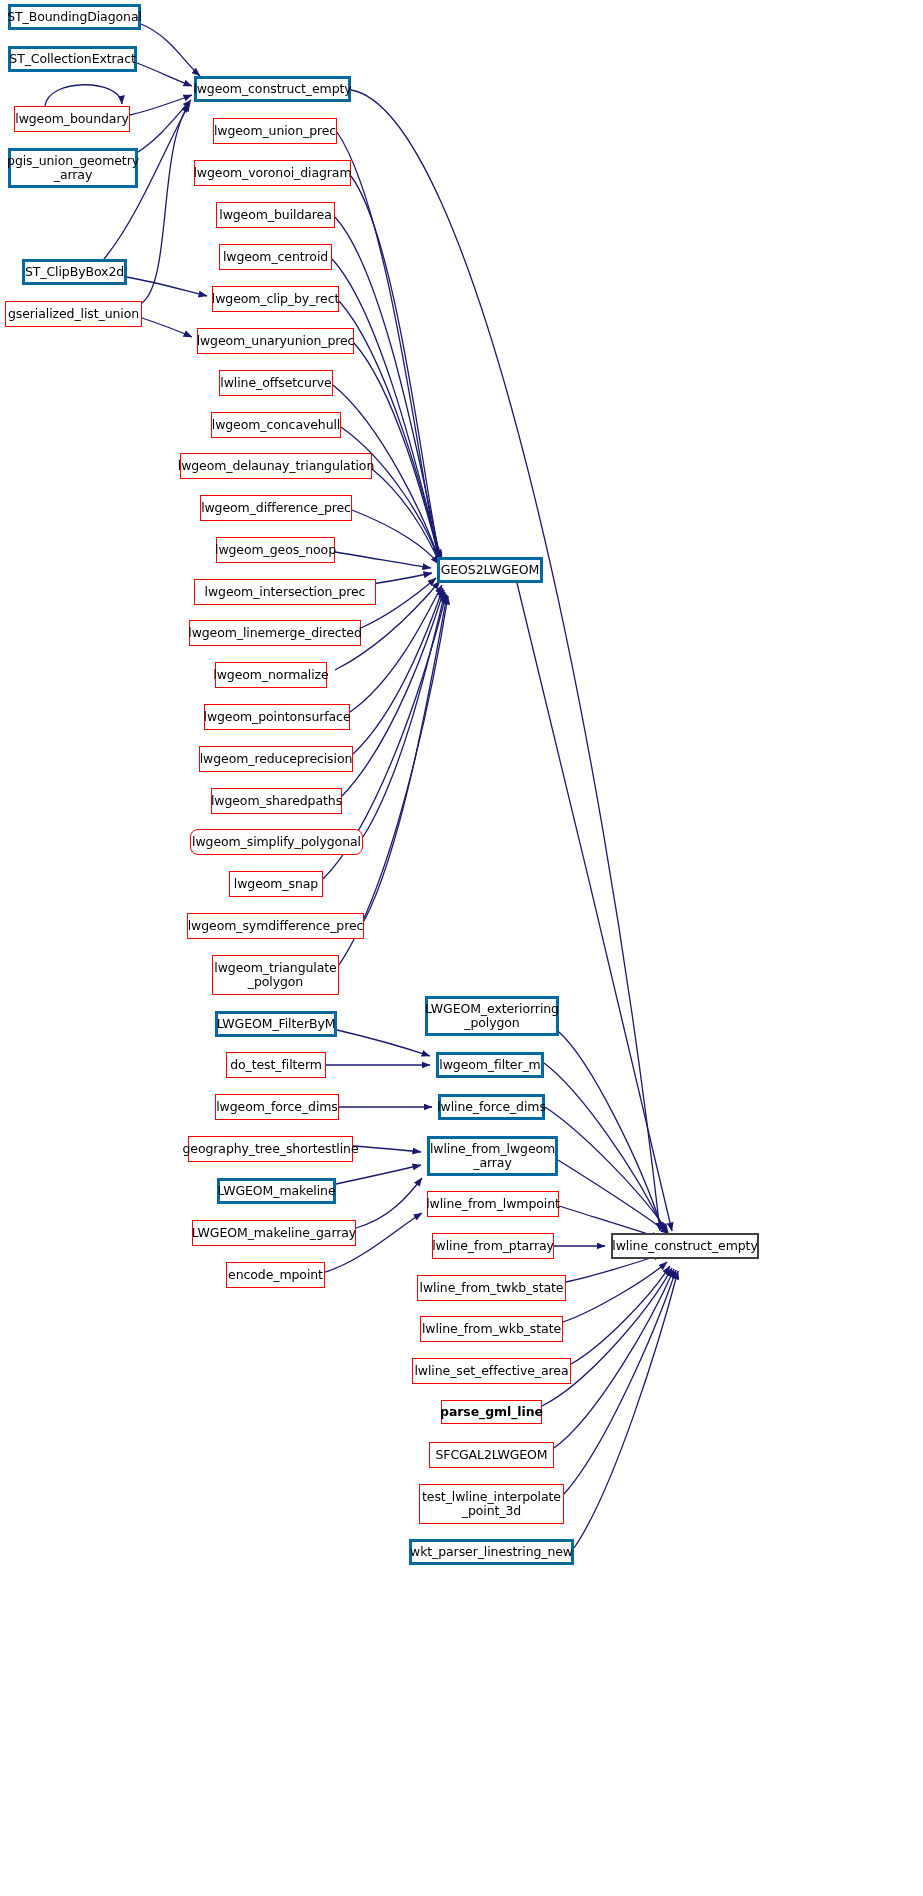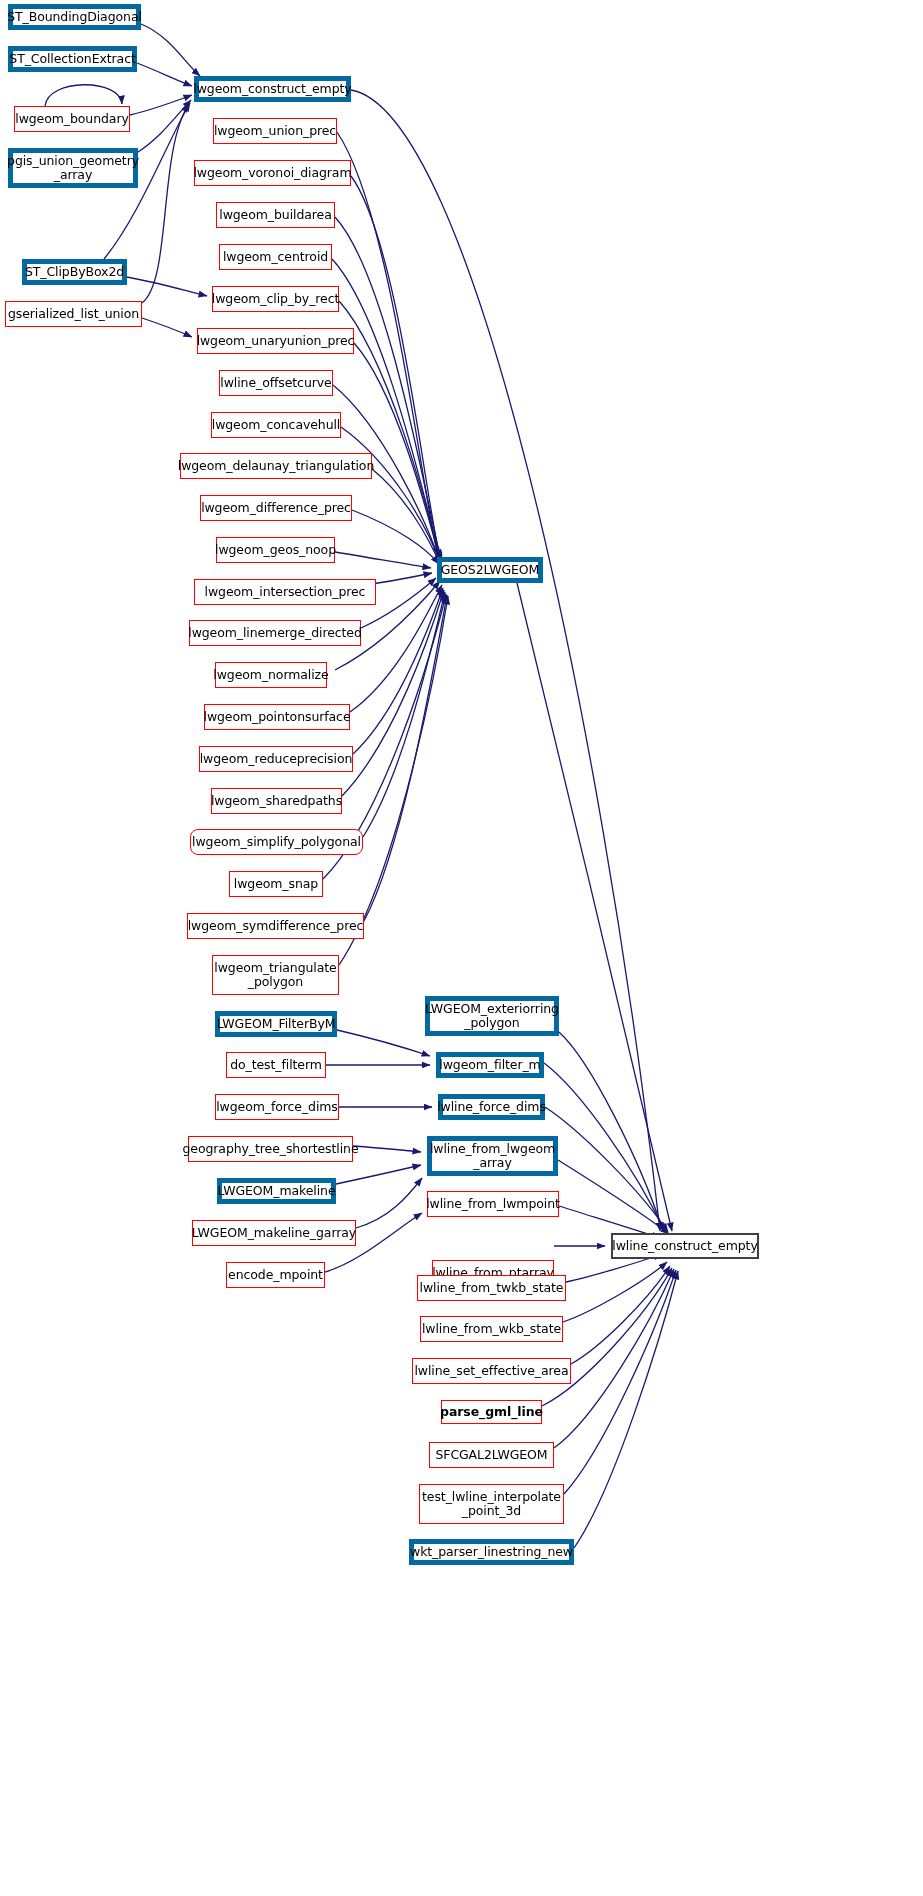--- a/index.html
+++ b/index.html
@@ -32,21 +32,21 @@
     line-height: 1.12;
     display: flex;
     align-items: center;
     justify-content: center;
     text-align: center;
     white-space: pre;
     letter-spacing: -0.1px;
     z-index: 2;
   }
   .node.black {
-    border: 5px solid #0369a1;
+    border: 3px solid #0369a1;
   }
   .node.thick {
     border: 2px solid #404040;
   }
 </style>
 </head>
 <body>
 
 <div id="graph">
   <svg id="edges" viewBox="0 0 923 1896" xmlns="http://www.w3.org/2000/svg">
@@ -165,21 +165,21 @@
     <div class="node black" style="left: 436px; top: 1052px; width: 108px; height: 26px;">lwgeom_filter_m</div>
     <div class="node" style="left: 226px; top: 1052px; width: 100px; height: 26px;">do_test_filterm</div>
     <div class="node" style="left: 215px; top: 1094px; width: 124px; height: 26px;">lwgeom_force_dims</div>
     <div class="node black" style="left: 438px; top: 1094px; width: 107px; height: 26px;">lwline_force_dims</div>
     <div class="node" style="left: 188px; top: 1136px; width: 165px; height: 26px;">geography_tree_shortestline</div>
     <div class="node black" style="left: 427px; top: 1136px; width: 131px; height: 40px;">lwline_from_lwgeom
 _array</div>
     <div class="node black" style="left: 217px; top: 1178px; width: 119px; height: 26px;">LWGEOM_makeline</div>
     <div class="node" style="left: 427px; top: 1191px; width: 132px; height: 26px;">lwline_from_lwmpoint</div>
     <div class="node" style="left: 192px; top: 1220px; width: 164px; height: 26px;">LWGEOM_makeline_garray</div>
-    <div class="node" style="left: 432px; top: 1233px; width: 122px; height: 26px; margin-top: 27px;">lwline_from_ptarray</div>
+    <div class="node" style="left: 432px; top: 1233px; width: 122px; height: 26px;">lwline_from_ptarray</div>
     <div class="node thick black" style="left: 611px; top: 1233px; width: 148px; height: 26px;">lwline_construct_empty</div>
     <div class="node" style="left: 226px; top: 1262px; width: 99px; height: 26px;">encode_mpoint</div>
     <div class="node" style="left: 417px; top: 1275px; width: 149px; height: 26px;">lwline_from_twkb_state</div>
     <div class="node" style="left: 420px; top: 1316px; width: 143px; height: 26px;">lwline_from_wkb_state</div>
     <div class="node" style="left: 412px; top: 1358px; width: 159px; height: 26px;">lwline_set_effective_area</div>
     <div class="node" style="left: 441px; top: 1400px; width: 101px; height: 24px; font-weight: bold;">parse_gml_line</div>
     <div class="node" style="left: 429px; top: 1442px; width: 125px; height: 26px;">SFCGAL2LWGEOM</div>
     <div class="node" style="left: 419px; top: 1484px; width: 145px; height: 40px;">test_lwline_interpolate
 _point_3d</div>
     <div class="node black" style="left: 409px; top: 1539px; width: 165px; height: 26px;">wkt_parser_linestring_new</div>

